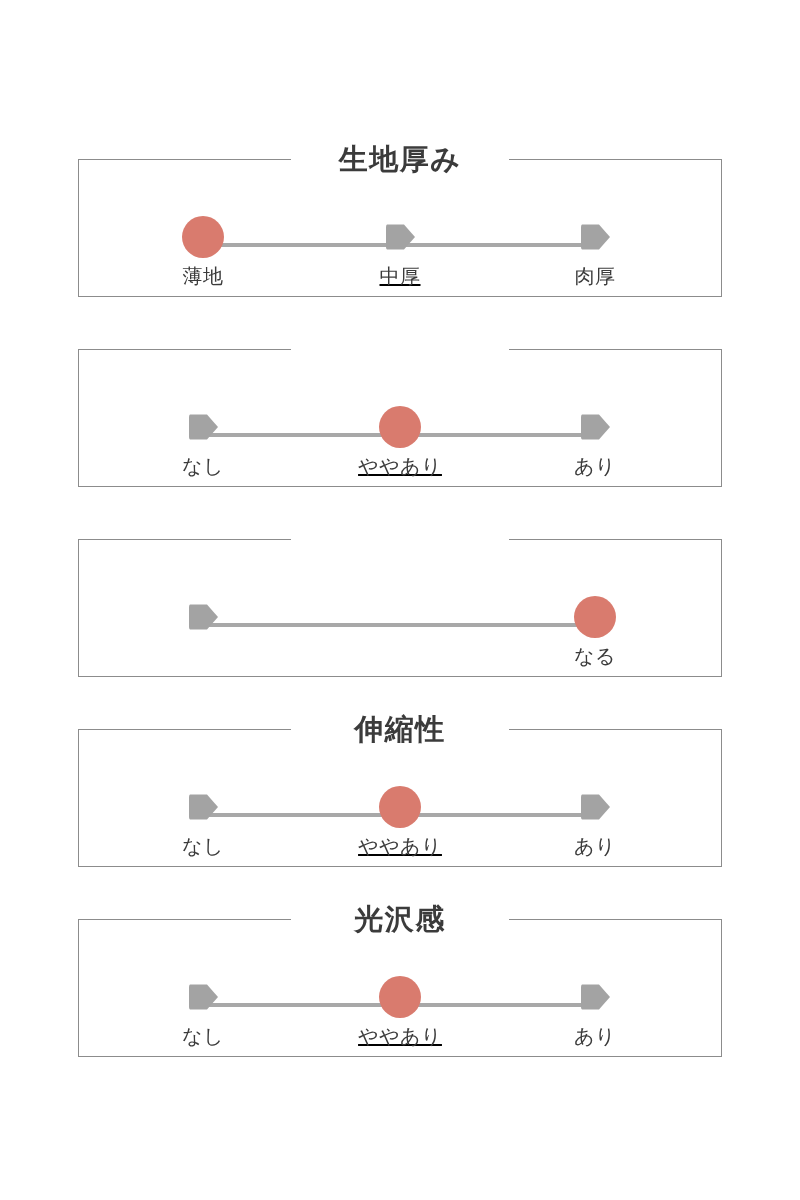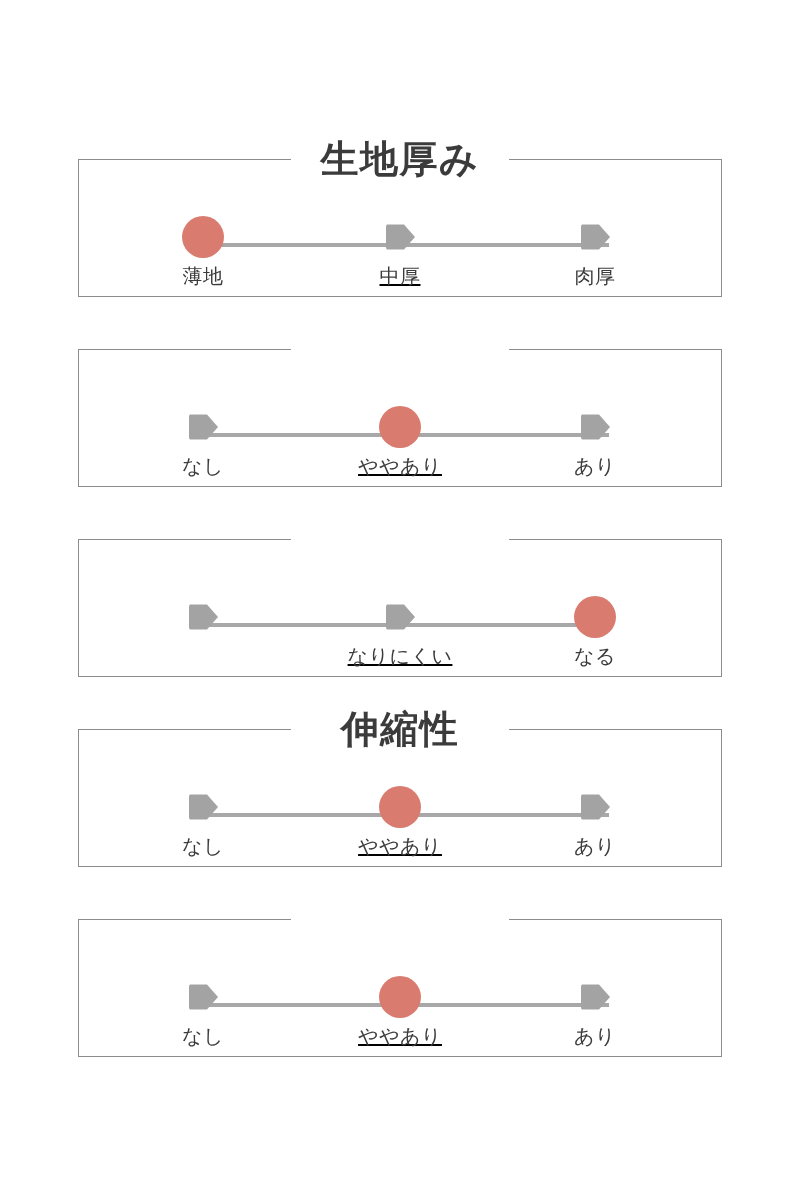--- a/index.html
+++ b/index.html
@@ -62,36 +62,35 @@
   }
   .card-top-left  { left: 0;   width: 213px; }
   .card-top-right { right: 0;  width: 213px; }
 
   .card-title {
     position: absolute;
     left: 0;
     top: 0;
     width: 644px;
     text-align: center;
-    font-size: 38px;
+    font-size: 29px;
     font-weight: bold;
     letter-spacing: 1.5px;
     color: #3b3b3b;
     line-height: 34px;
     white-space: nowrap;
   }
 
   
   .scale {
     position: absolute;
     left: 0;
     top: 17px;
     width: 644px;
     height: 138px;
-    padding-left: 12px;
   }
 
   .scale-track {
     position: absolute;
     left: 125px;
     right: 125px;
     top: 84px;
     height: 4px;
     background: #a8a8a8;
   }
@@ -228,26 +227,20 @@
         <div class="card-top-right"></div>
         <div class="card-frame"></div>
         <div class="scale">
           <div class="scale-track"></div>
           <div class="scale-stops">
             <div class="stop" data-pos="0">
               <span class="stop-marker">
                 <span class="tag"></span>
               </span>
             </div>
-            <div class="stop" data-pos="1">
-              <span class="stop-marker">
-                <span class="tag"></span>
-              </span>
-              <span class="stop-label">なりにくい</span>
-            </div>
             <div class="stop is-active" data-pos="2">
               <span class="stop-marker">
                 <span class="dot"></span>
               </span>
               <span class="stop-label">なる</span>
             </div>
           </div>
         </div>
       </div>
       <div class="spec-card">
@@ -276,20 +269,21 @@
               </span>
               <span class="stop-label">あり</span>
             </div>
           </div>
         </div>
       </div>
       <div class="spec-card">
         <div class="card-top-left"></div>
         <div class="card-top-right"></div>
         <div class="card-frame"></div>
+        <div class="card-title">光沢感</div>
         <div class="scale">
           <div class="scale-track"></div>
           <div class="scale-stops">
             <div class="stop" data-pos="0">
               <span class="stop-marker">
                 <span class="tag"></span>
               </span>
               <span class="stop-label">なし</span>
             </div>
             <div class="stop is-active" data-pos="1">

